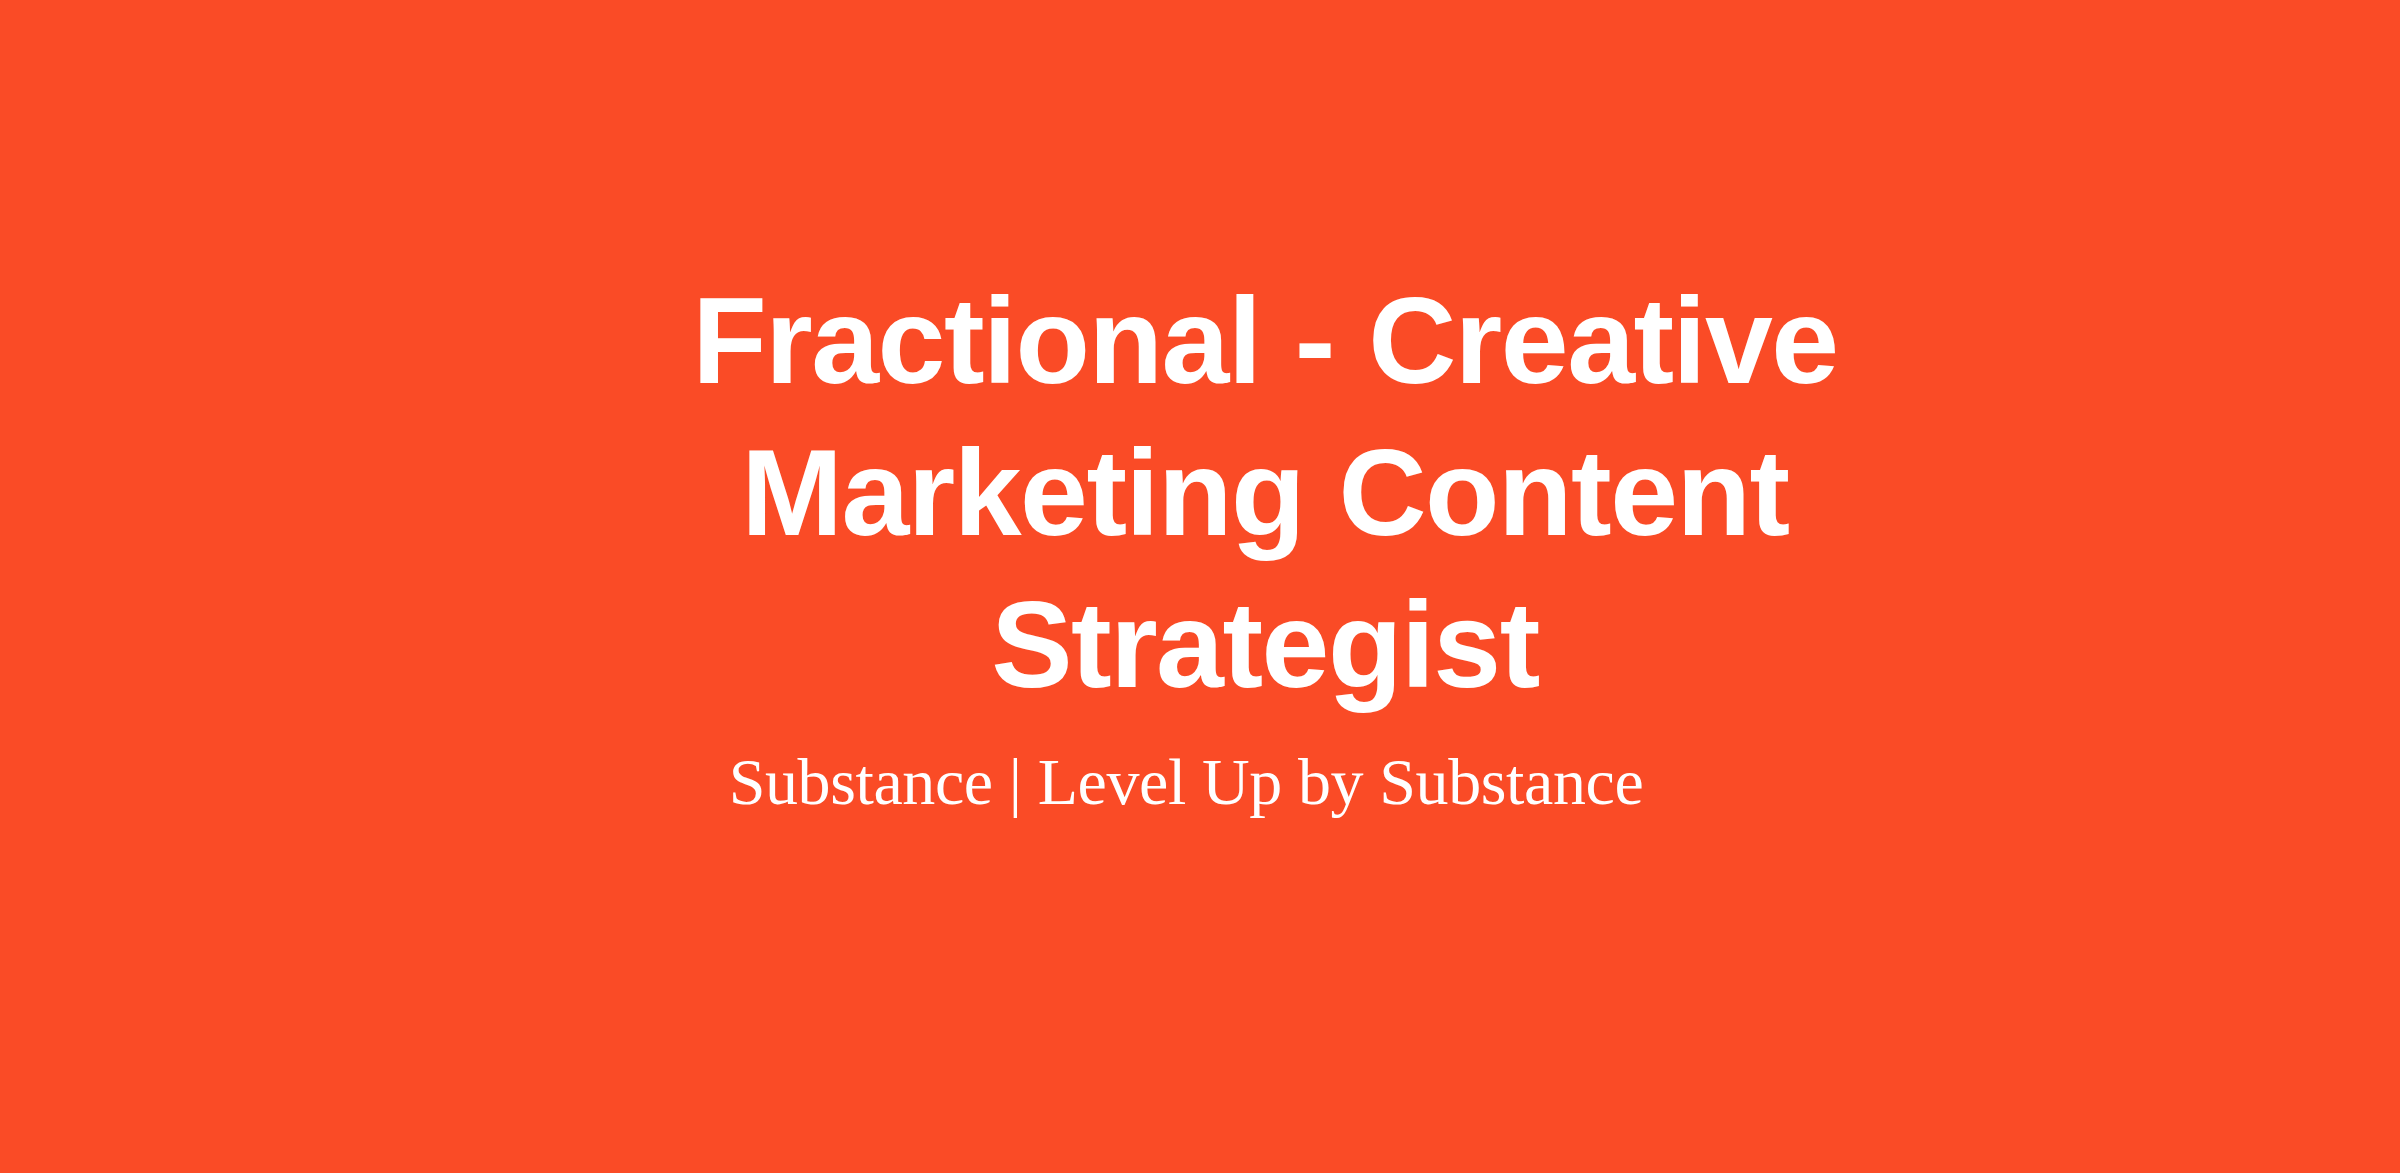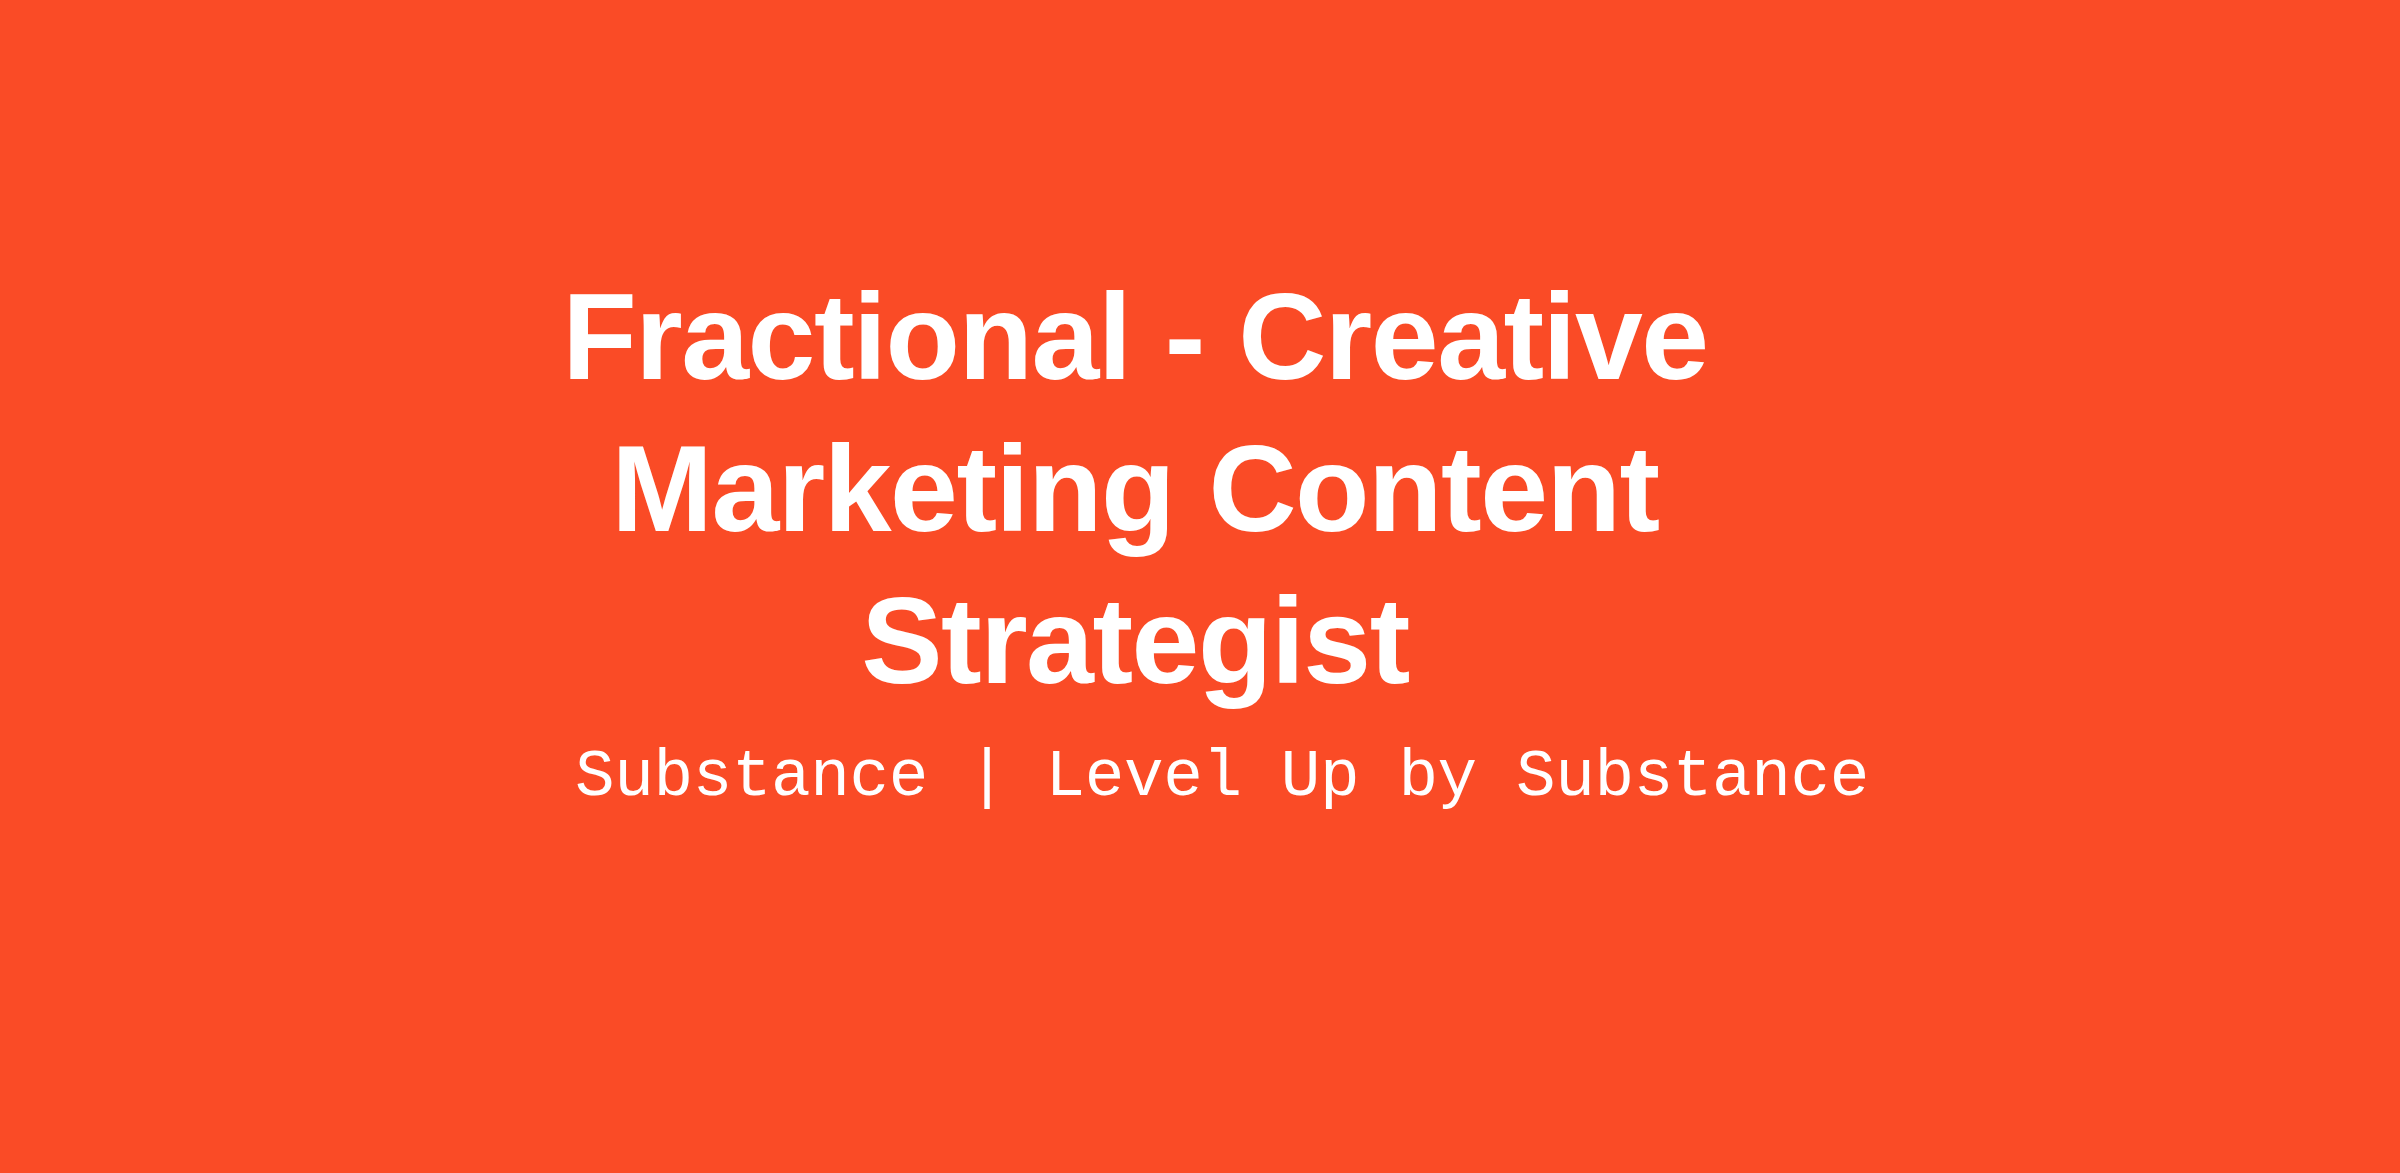--- a/index.html
+++ b/index.html
@@ -25,47 +25,47 @@
     display: flex;
     flex-direction: column;
     align-items: center;
     justify-content: center;
   }
 
   .content-block {
     width: 1420px;
     display: flex;
     flex-direction: column;
-    align-items: flex-start;
+    align-items: flex-end;
     justify-content: center;
     transform: translateY(-42px);
   }
 
   .job-title {
     margin: 0;
     padding: 0;
     width: 1290px;
     text-align: center;
     color: #FFFFFF;
     font-family: "Liberation Sans", sans-serif;
     font-weight: 700;
     font-size: 122px;
     line-height: 152px;
     letter-spacing: -1.5px;
     word-spacing: 2px;
   }
 
   .job-subtitle {
-    margin: 12px;
+    margin: 4px;
     padding: 0;
     margin-top: 22px;
     width: 1440px;
     text-align: center;
     color: #FFFFFF;
-    font-family: Liberation Mono, monospace;
+    font-family: Liberation Serif, serif;
     font-weight: 400;
     font-size: 66px;
     line-height: 78px;
     letter-spacing: -0.4px;
   }
 </style>
 </head>
 <body style="background: rgb(250, 75, 38);">
 
 <div class="card" style="background: rgb(250, 75, 38);">

